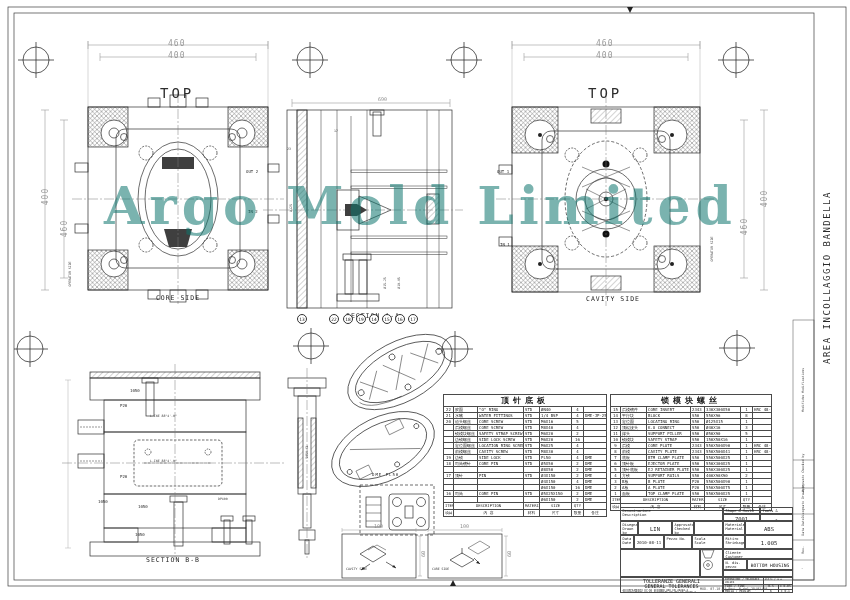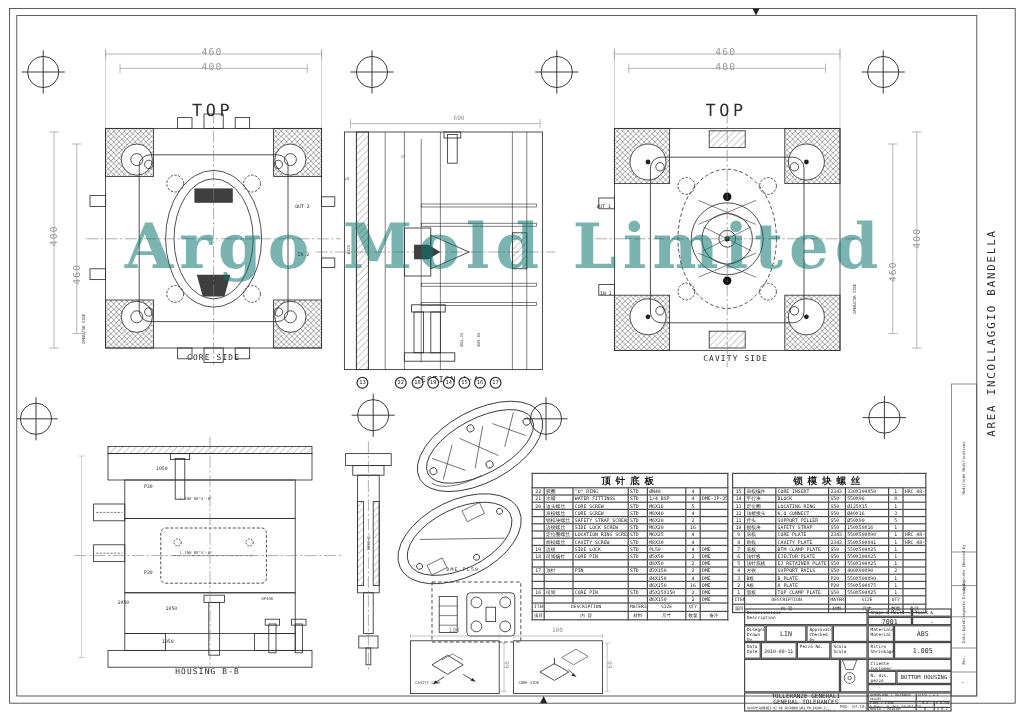--- a/index.html
+++ b/index.html
@@ -313,21 +313,21 @@
   </g>
 </svg>
 
 <div class="watermark" style="color:#0f766e;margin-top:12px;">Argo Mold Limited</div>
 
 <div class="lbl view-title" style="left:160px;top:85px;">TOP</div>
 <div class="lbl view-title" style="left:588px;top:85px;">TOP</div>
 <div class="lbl caption" style="left:148px;top:294px;width:60px;">CORE SIDE</div>
 <div class="lbl caption" style="left:578px;top:295px;width:70px;">CAVITY SIDE</div>
 <div class="lbl caption" style="left:338px;top:312px;width:70px;">SECTION A-A</div>
-<div class="lbl caption" style="left:138px;top:556px;width:70px;">HOUSING B-B</div>
+<div class="lbl caption" style="left:138px;top:556px;width:70px;">SECTION B-B</div>
 
 <div class="lbl dim" style="left:168px;top:39px;">460</div>
 <div class="lbl dim" style="left:168px;top:51px;">400</div>
 <div class="lbl dim rot" style="left:35px;top:192px;width:20px;">400</div>
 <div class="lbl dim rot" style="left:54px;top:224px;width:20px;">460</div>
 <div class="lbl tiny" style="left:246px;top:169px;">OUT 2</div>
 <div class="lbl tiny" style="left:248px;top:209px;">IN 2</div>
 <div class="lbl micro rot" style="left:50px;top:272px;width:40px;">OPERATOR SIDE</div>
 
 <div class="lbl dim" style="left:596px;top:39px;">460</div>

